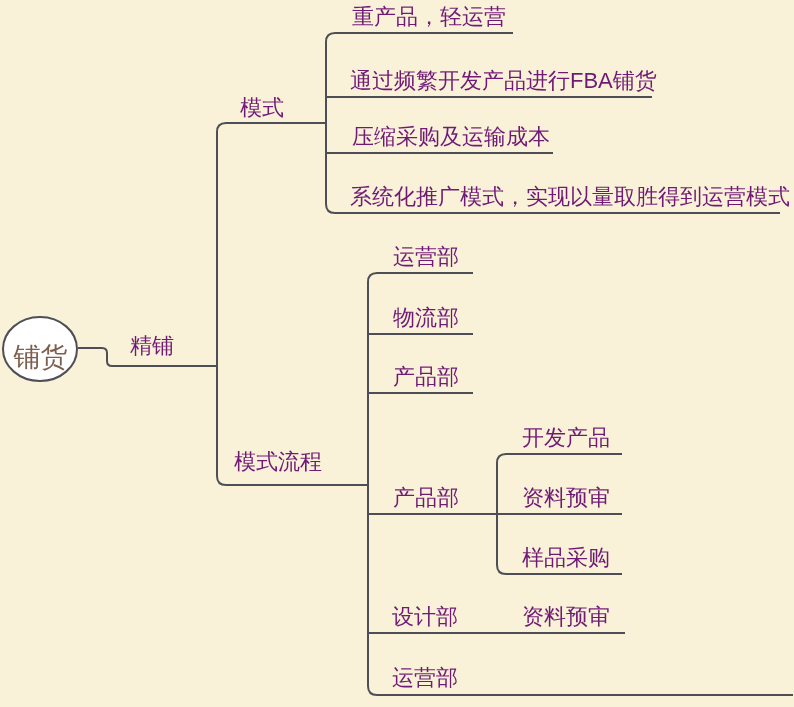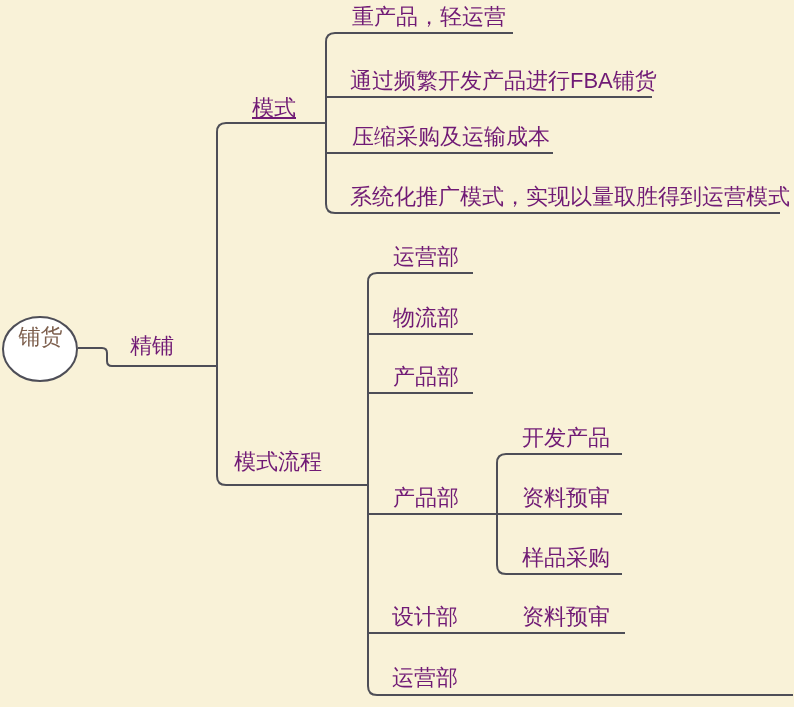--- a/index.html
+++ b/index.html
@@ -16,23 +16,23 @@
   .label{
     position:absolute;
     color:#701a75;
     font-size:22px;
     line-height:24px;
     white-space:nowrap;
     cursor:default;
   }
   .root-label{
     position:absolute;
-    left:3px;top:305px;width:75px;height:64px;
+    left:3px;top:325px;width:75px;height:64px;
     display:flex;align-items:center;justify-content:center;
-    color:#7d5f4d;font-size:22px;white-space:nowrap;
+    color:#7d5f4d;font-size:27px;white-space:nowrap;
   }
 </style>
 </head>
 <body>
 
 <div class="stage">
 
   <svg class="lines" width="794" height="707" viewBox="0 0 794 707">
 
     <ellipse cx="40" cy="349" rx="37" ry="32"></ellipse>
@@ -51,21 +51,21 @@
     <path d="M 368 514 L 622 514"></path>
     <path d="M 368 633 L 625 633"></path>
 
     <path d="M 622 454 L 506 454 Q 497 454 497 463 L 497 565 Q 497 574 506 574 L 622 574"></path>
   </svg>
 
   <div class="root-label">铺货</div>
 
   <div class="label" style="left:130px;top:334px;">精铺</div>
 
-  <div class="label" style="left:252px;top:96px;text-decoration:underline;">模式</div>
+  <div class="label" style="left:240px;top:96px;">模式</div>
   <div class="label" style="left:352px;top:5px;">重产品，轻运营</div>
   <div class="label" style="left:352px;top:125px;">压缩采购及运输成本</div>
   <div class="label" style="left:350px;top:69px;">通过频繁开发产品进行FBA铺货</div>
   <div class="label" style="left:350px;top:185px;">系统化推广模式，实现以量取胜得到运营模式</div>
 
   <div class="label" style="left:234px;top:450px;">模式流程</div>
   <div class="label" style="left:393px;top:245px;">运营部</div>
   <div class="label" style="left:393px;top:306px;">物流部</div>
   <div class="label" style="left:393px;top:365px;">产品部</div>
   <div class="label" style="left:393px;top:486px;">产品部</div>

